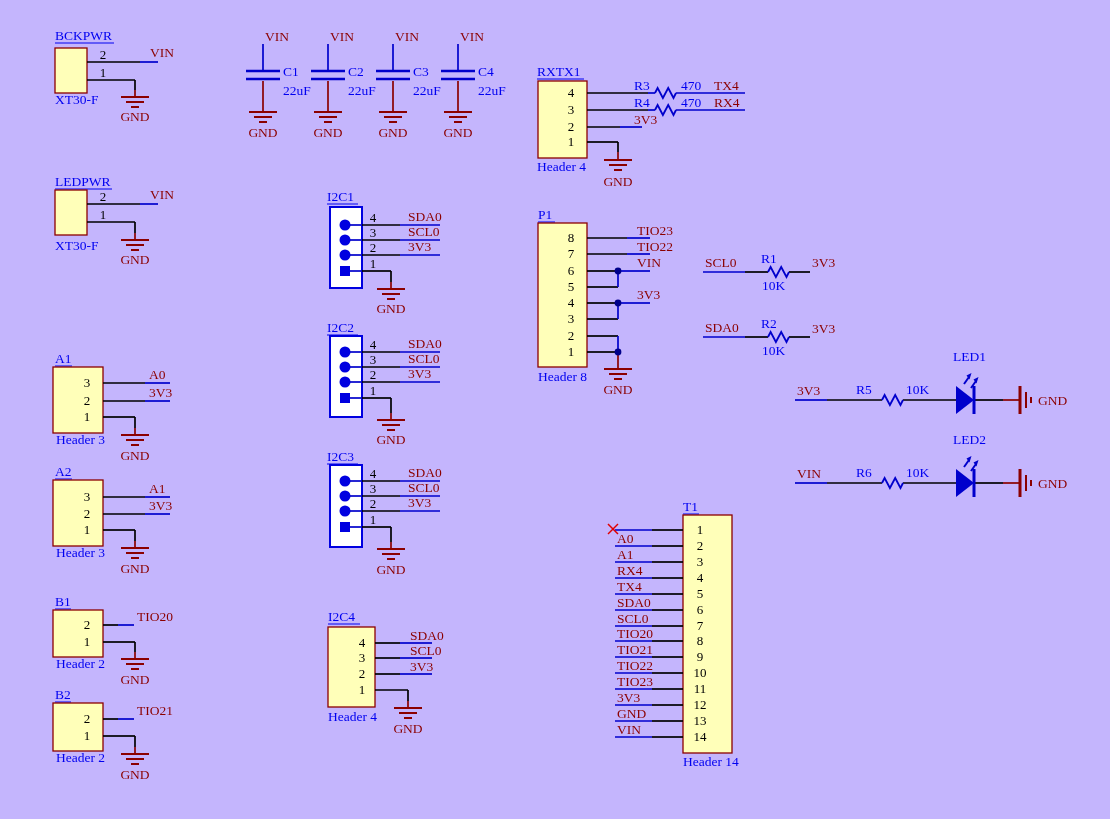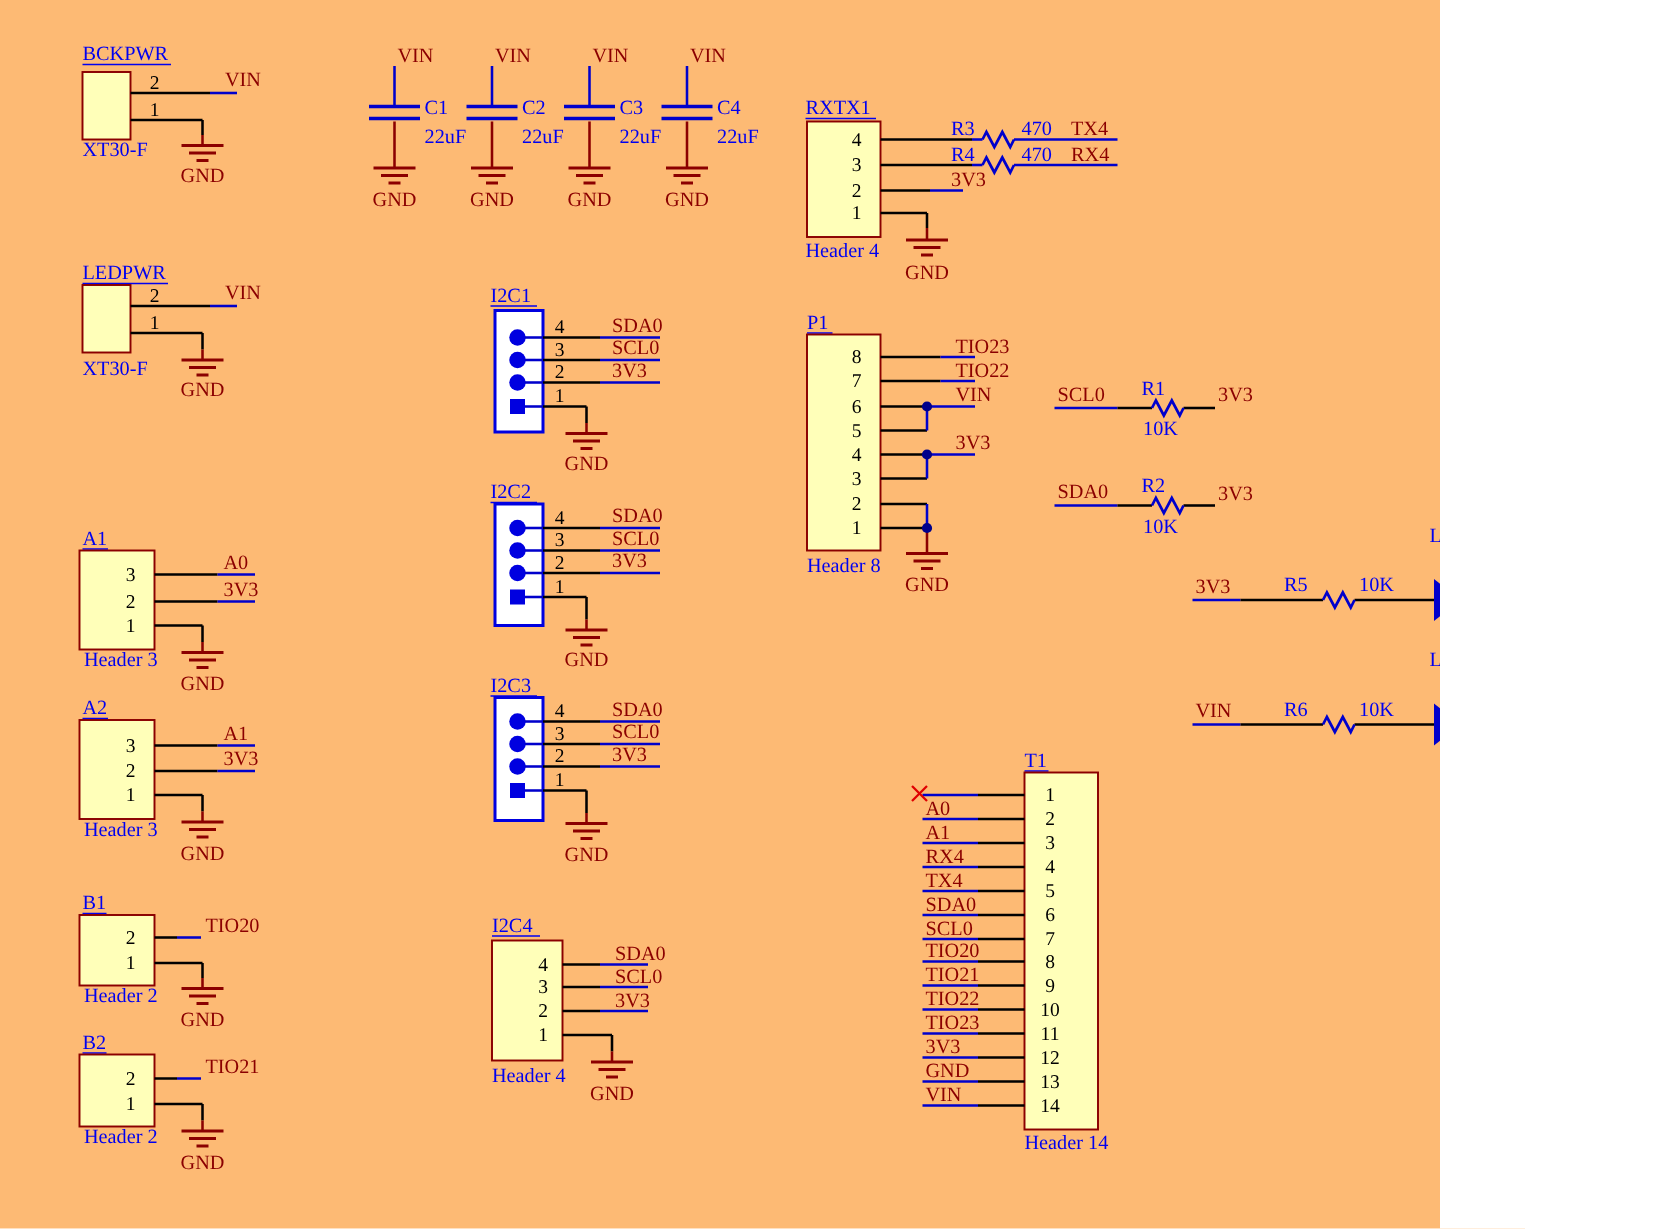--- a/index.html
+++ b/index.html
@@ -1,16 +1,16 @@
 <!DOCTYPE html>
 <html><head>
 <meta charset="utf-8">
 <style>
   html,body{margin:0;padding:0;background:#fff;}
-  .page{width:960px;height:819px;background:#fdba74;overflow:hidden;}
+  .page{width:1110px;height:819px;background:#c4b5fd;overflow:hidden;}
   svg{display:block;}
   text{font-family:"Liberation Serif","DejaVu Serif",serif;font-size:13.5px;}
   .tb{fill:#0000F0;}          
   .tm{fill:#8B0000;}          
   .tk{fill:#000000;font-size:13px;} 
   .ctr{text-anchor:middle;}
   .wk{stroke:#000000;stroke-width:1.7;fill:none;}  
   .wb{stroke:#0000CC;stroke-width:1.7;fill:none;}  
   .wm{stroke:#8B0000;stroke-width:1.7;fill:none;}  
   .ub{stroke:#0000F0;stroke-width:1;}              

